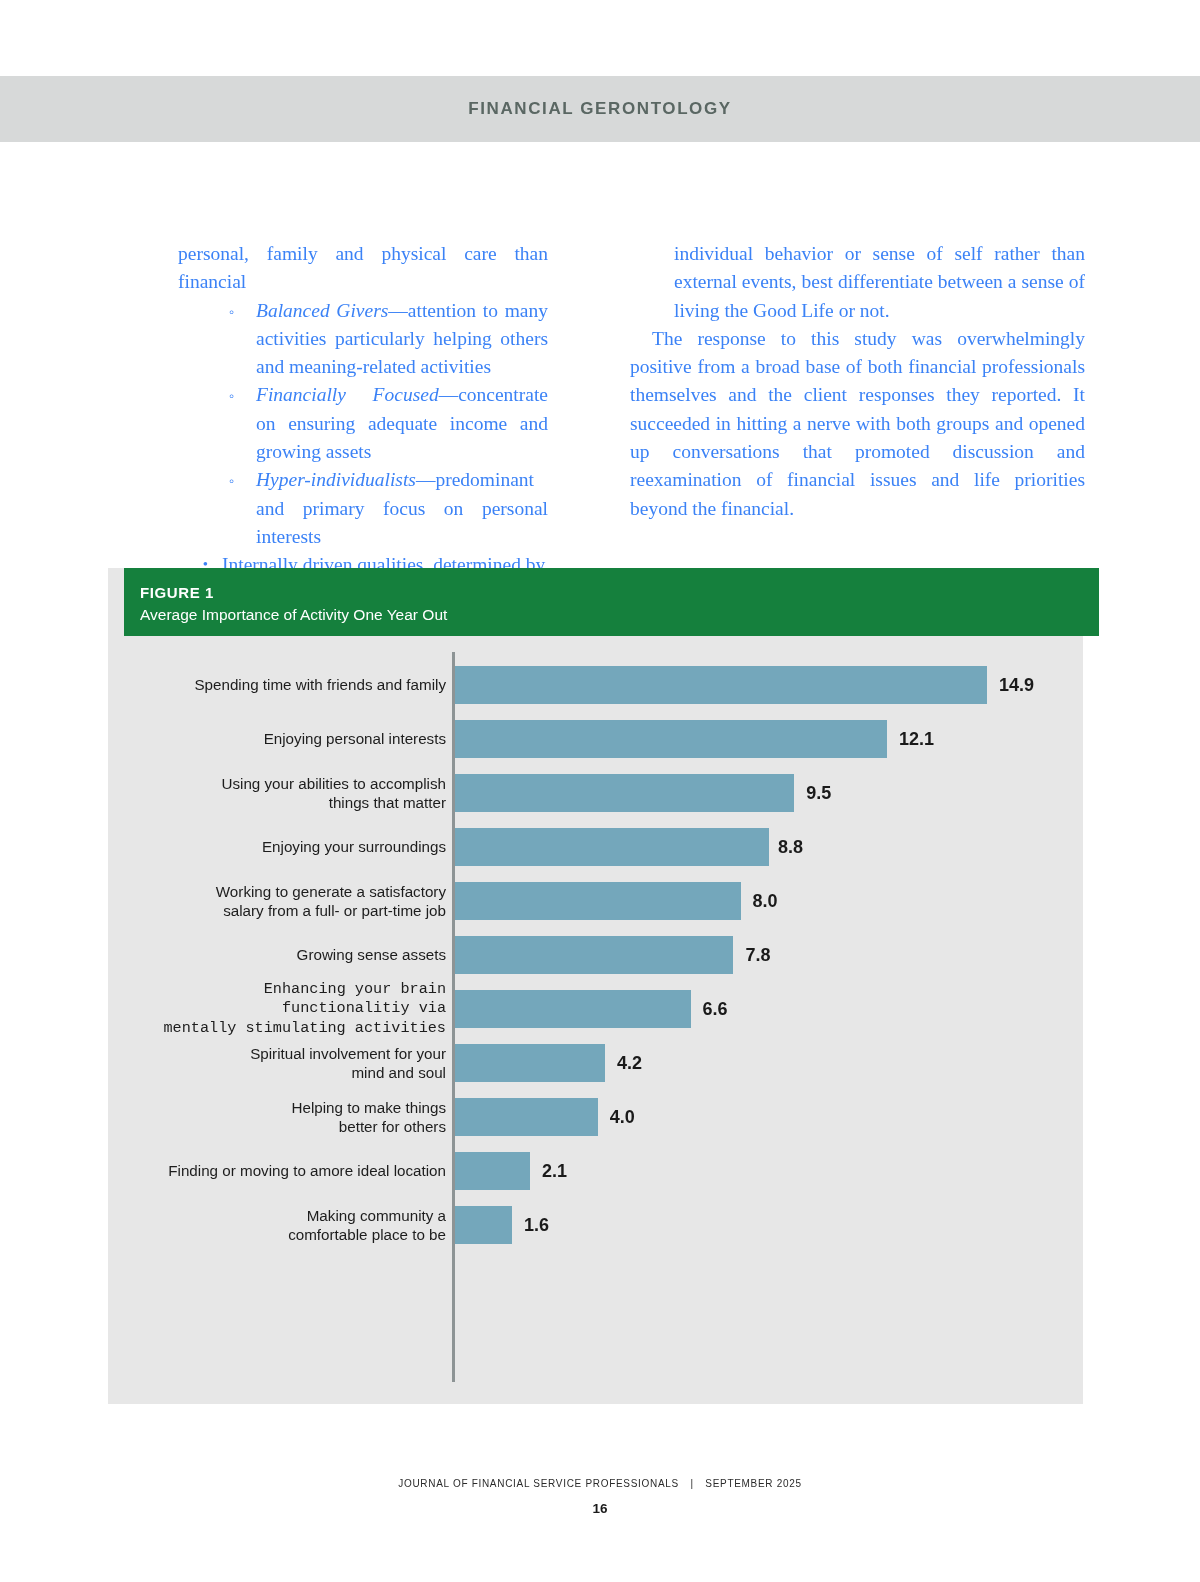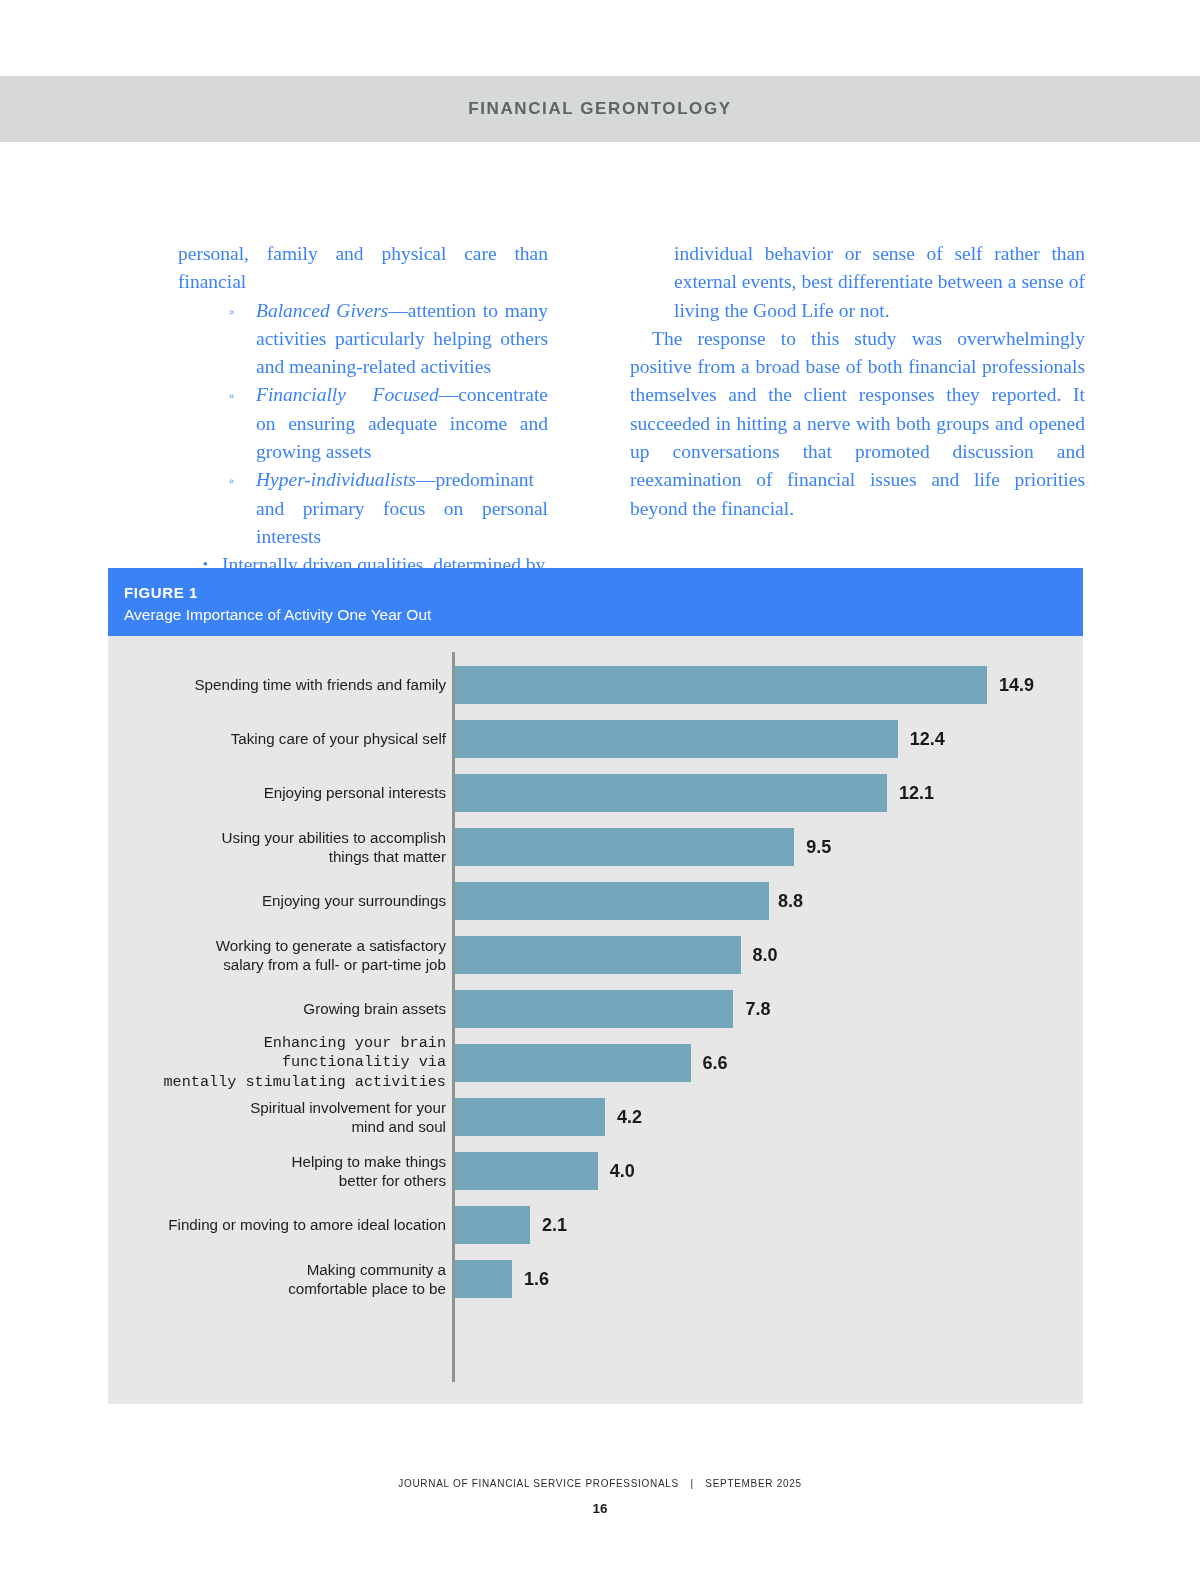--- a/index.html
+++ b/index.html
@@ -55,22 +55,22 @@
   .li.main{ padding-left:44px; }
   .li.main .mk{ width:30px; }
   em{ font-style:italic; }
 
   
   .figure{
     position:absolute;left:108px;top:568px;width:975px;height:836px;
     background:#e7e7e7;
   }
   .fig-header{
-    position:absolute;left:0;top:0;width:975px;height:68px;
-    background:#3b82f6;
+    position:absolute;left:16px;top:0;width:975px;height:68px;
+    background:#15803d;
   }
   .fig-num{
     position:absolute;left:16px;top:16px;
     font-size:15px;font-weight:bold;color:#ffffff;letter-spacing:0.6px;
   }
   .fig-title{
     position:absolute;left:16px;top:38px;
     font-size:15.5px;color:#ffffff;font-weight:normal;
   }
 
@@ -170,29 +170,20 @@
             <div style="display: flex; flex-direction: column; align-items: flex-end;">
               <div>Spending time with friends and family</div>
             </div>
           </div>
           <div class="bar" style="width: 531.93px;"></div>
           <div class="barval" style="left: 890.93px;">14.9</div>
         </div>
         <div class="row">
           <div class="rowlabel">
             <div style="display: flex; flex-direction: column; align-items: flex-end;">
-              <div>Taking care of your physical self</div>
-            </div>
-          </div>
-          <div class="bar" style="width: 442.68px;"></div>
-          <div class="barval" style="left: 801.68px;">12.4</div>
-        </div>
-        <div class="row">
-          <div class="rowlabel">
-            <div style="display: flex; flex-direction: column; align-items: flex-end;">
               <div>Enjoying personal interests</div>
             </div>
           </div>
           <div class="bar" style="width: 431.97px;"></div>
           <div class="barval" style="left: 790.97px;">12.1</div>
         </div>
         <div class="row">
           <div class="rowlabel">
             <div style="display: flex; flex-direction: column; align-items: flex-end;">
               <div>Using your abilities to accomplish</div>
@@ -217,21 +208,21 @@
               <div>Working to generate a satisfactory</div>
               <div>salary from a full- or part-time job</div>
             </div>
           </div>
           <div class="bar" style="width: 285.6px;"></div>
           <div class="barval" style="left: 644.6px;">8.0</div>
         </div>
         <div class="row">
           <div class="rowlabel">
             <div style="display: flex; flex-direction: column; align-items: flex-end;">
-              <div>Growing brain assets</div>
+              <div>Growing sense assets</div>
             </div>
           </div>
           <div class="bar" style="width: 278.46px;"></div>
           <div class="barval" style="left: 637.46px;">7.8</div>
         </div>
         <div class="row">
           <div class="rowlabel">
             <div style="display: flex; flex-direction: column; align-items: flex-end; font-family: Liberation Mono, monospace;">
               <div>Enhancing your brain functionalitiy via</div>
               <div>mentally stimulating activities</div>

